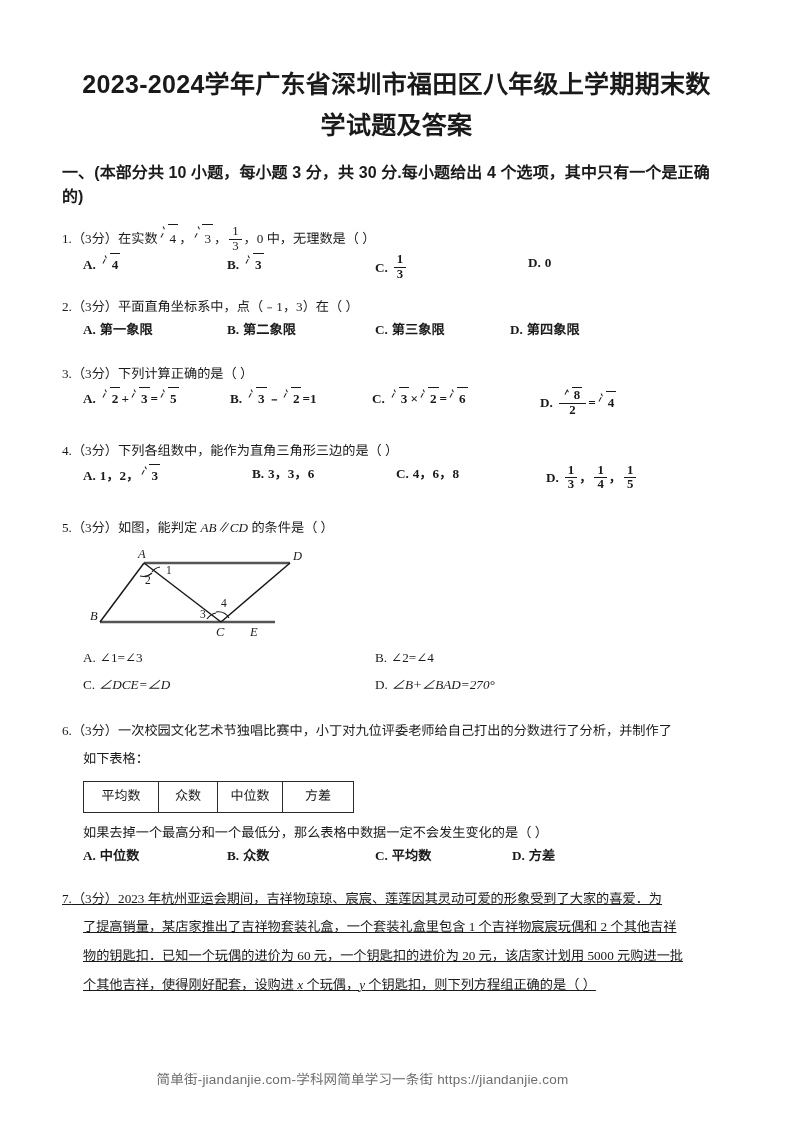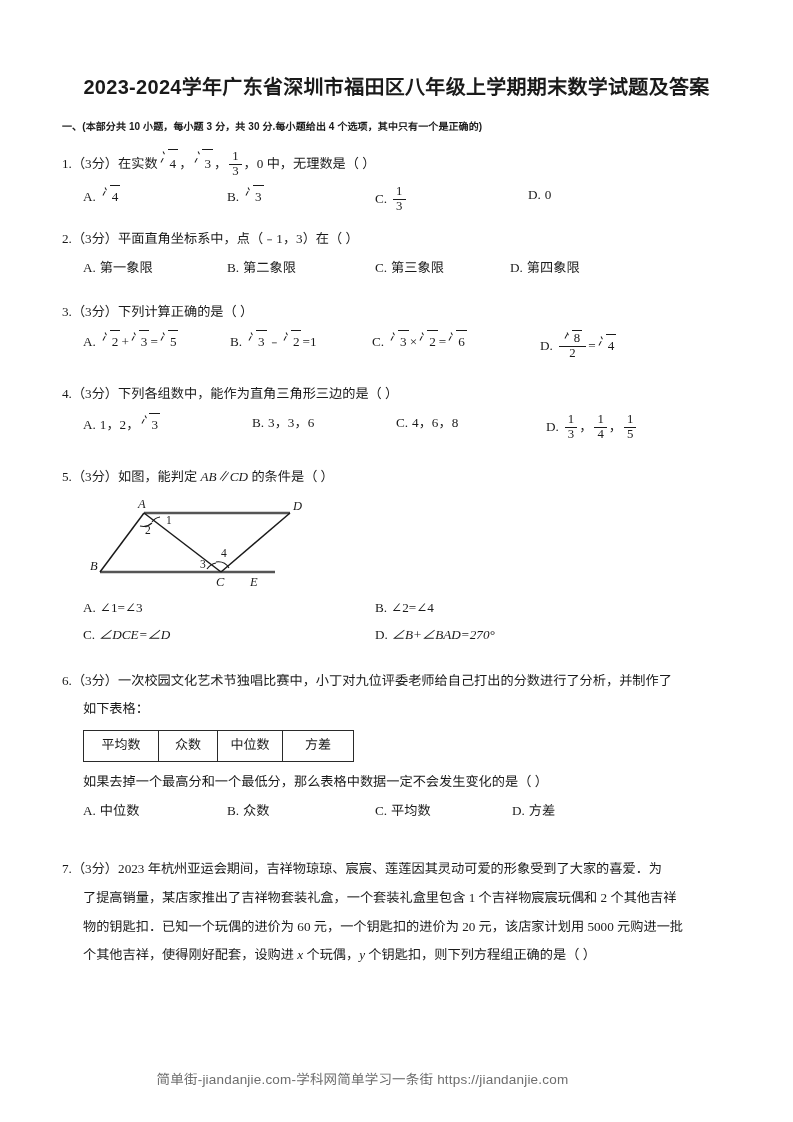--- a/index.html
+++ b/index.html
@@ -20,34 +20,34 @@
     position: absolute;
     left: 0; top: 0;
     width: 793px;
     height: 1122px;
     box-sizing: border-box;
     padding: 0 62px;
   }
 
   
   .doc-title {
-    margin: 15px;
+    margin: 8px;
     padding-top: 56px;
-    font-size: 20px;
+    font-size: 25px;
     font-weight: bold;
     line-height: 1.62;
     text-align: center;
     letter-spacing: 0.3px;
     font-family: "Liberation Sans", "DejaVu Sans", sans-serif;
   }
 
   
   .section-head {
     margin: 16px 0 0 0;
-    font-size: 10px;
+    font-size: 16px;
     font-weight: bold;
     line-height: 1.5;
     letter-spacing: 0.1px;
     font-family: "Liberation Sans", "DejaVu Sans", sans-serif;
   }
 
   
   .q {
     margin-top: 15px;
     font-size: 13.2px;
@@ -63,24 +63,24 @@
     line-height: 2.18;
     text-align: justify;
   }
   .q-sub {
     padding-left: 21px;
     line-height: 1.95;
   }
 
   
   .opts {
-    margin-top: 6px;
     padding-left: 21px;
     position: relative;
     height: 26px;
+    font-weight: bold;
   }
   .opts.tall { height: 36px; }
   .opt {
     position: absolute;
     top: 0;
     white-space: nowrap;
     line-height: 1.5;
   }
   .opt .lbl { margin-right: 4px; }
 
@@ -303,21 +303,21 @@
     <div class="q-sub" style="margin-top:7px;">如果去掉一个最高分和一个最低分，那么表格中数据一定不会发生变化的是（      ）</div>
 
     <div class="opts">
       <div class="opt" style="left:21px;"><span class="lbl">A.</span><span>中位数</span></div>
       <div class="opt" style="left:165px;"><span class="lbl">B.</span><span>众数</span></div>
       <div class="opt" style="left:313px;"><span class="lbl">C.</span><span>平均数</span></div>
       <div class="opt" style="left:450px;"><span class="lbl">D.</span><span>方差</span></div>
     </div>
   </div>
 
-  <div class="q" style="margin-top:28px;">
+  <div class="q" style="margin-top:13px;text-decoration:underline;">
     <div class="q-stem wrap">
       <span>7.</span><span>（3分）</span><span>2023 年杭州亚运会期间，吉祥物琼琼、宸宸、莲莲因其灵动可爱的形象受到了大家的喜爱．为</span>
     </div>
     <div class="q-sub" style="line-height:2.18;">了提高销量，某店家推出了吉祥物套装礼盒，一个套装礼盒里包含 1 个吉祥物宸宸玩偶和 2 个其他吉祥</div>
     <div class="q-sub" style="line-height:2.18;">物的钥匙扣．已知一个玩偶的进价为 60 元，一个钥匙扣的进价为 20 元，该店家计划用 5000 元购进一批</div>
     <div class="q-sub" style="line-height:2.18;">
       <span>个其他吉祥，使得刚好配套，设购进 </span><span class="mi">x</span><span> 个玩偶，</span><span class="mi">y</span><span> 个钥匙扣，则下列方程组正确的是（      ）</span>
     </div>
   </div>
 

